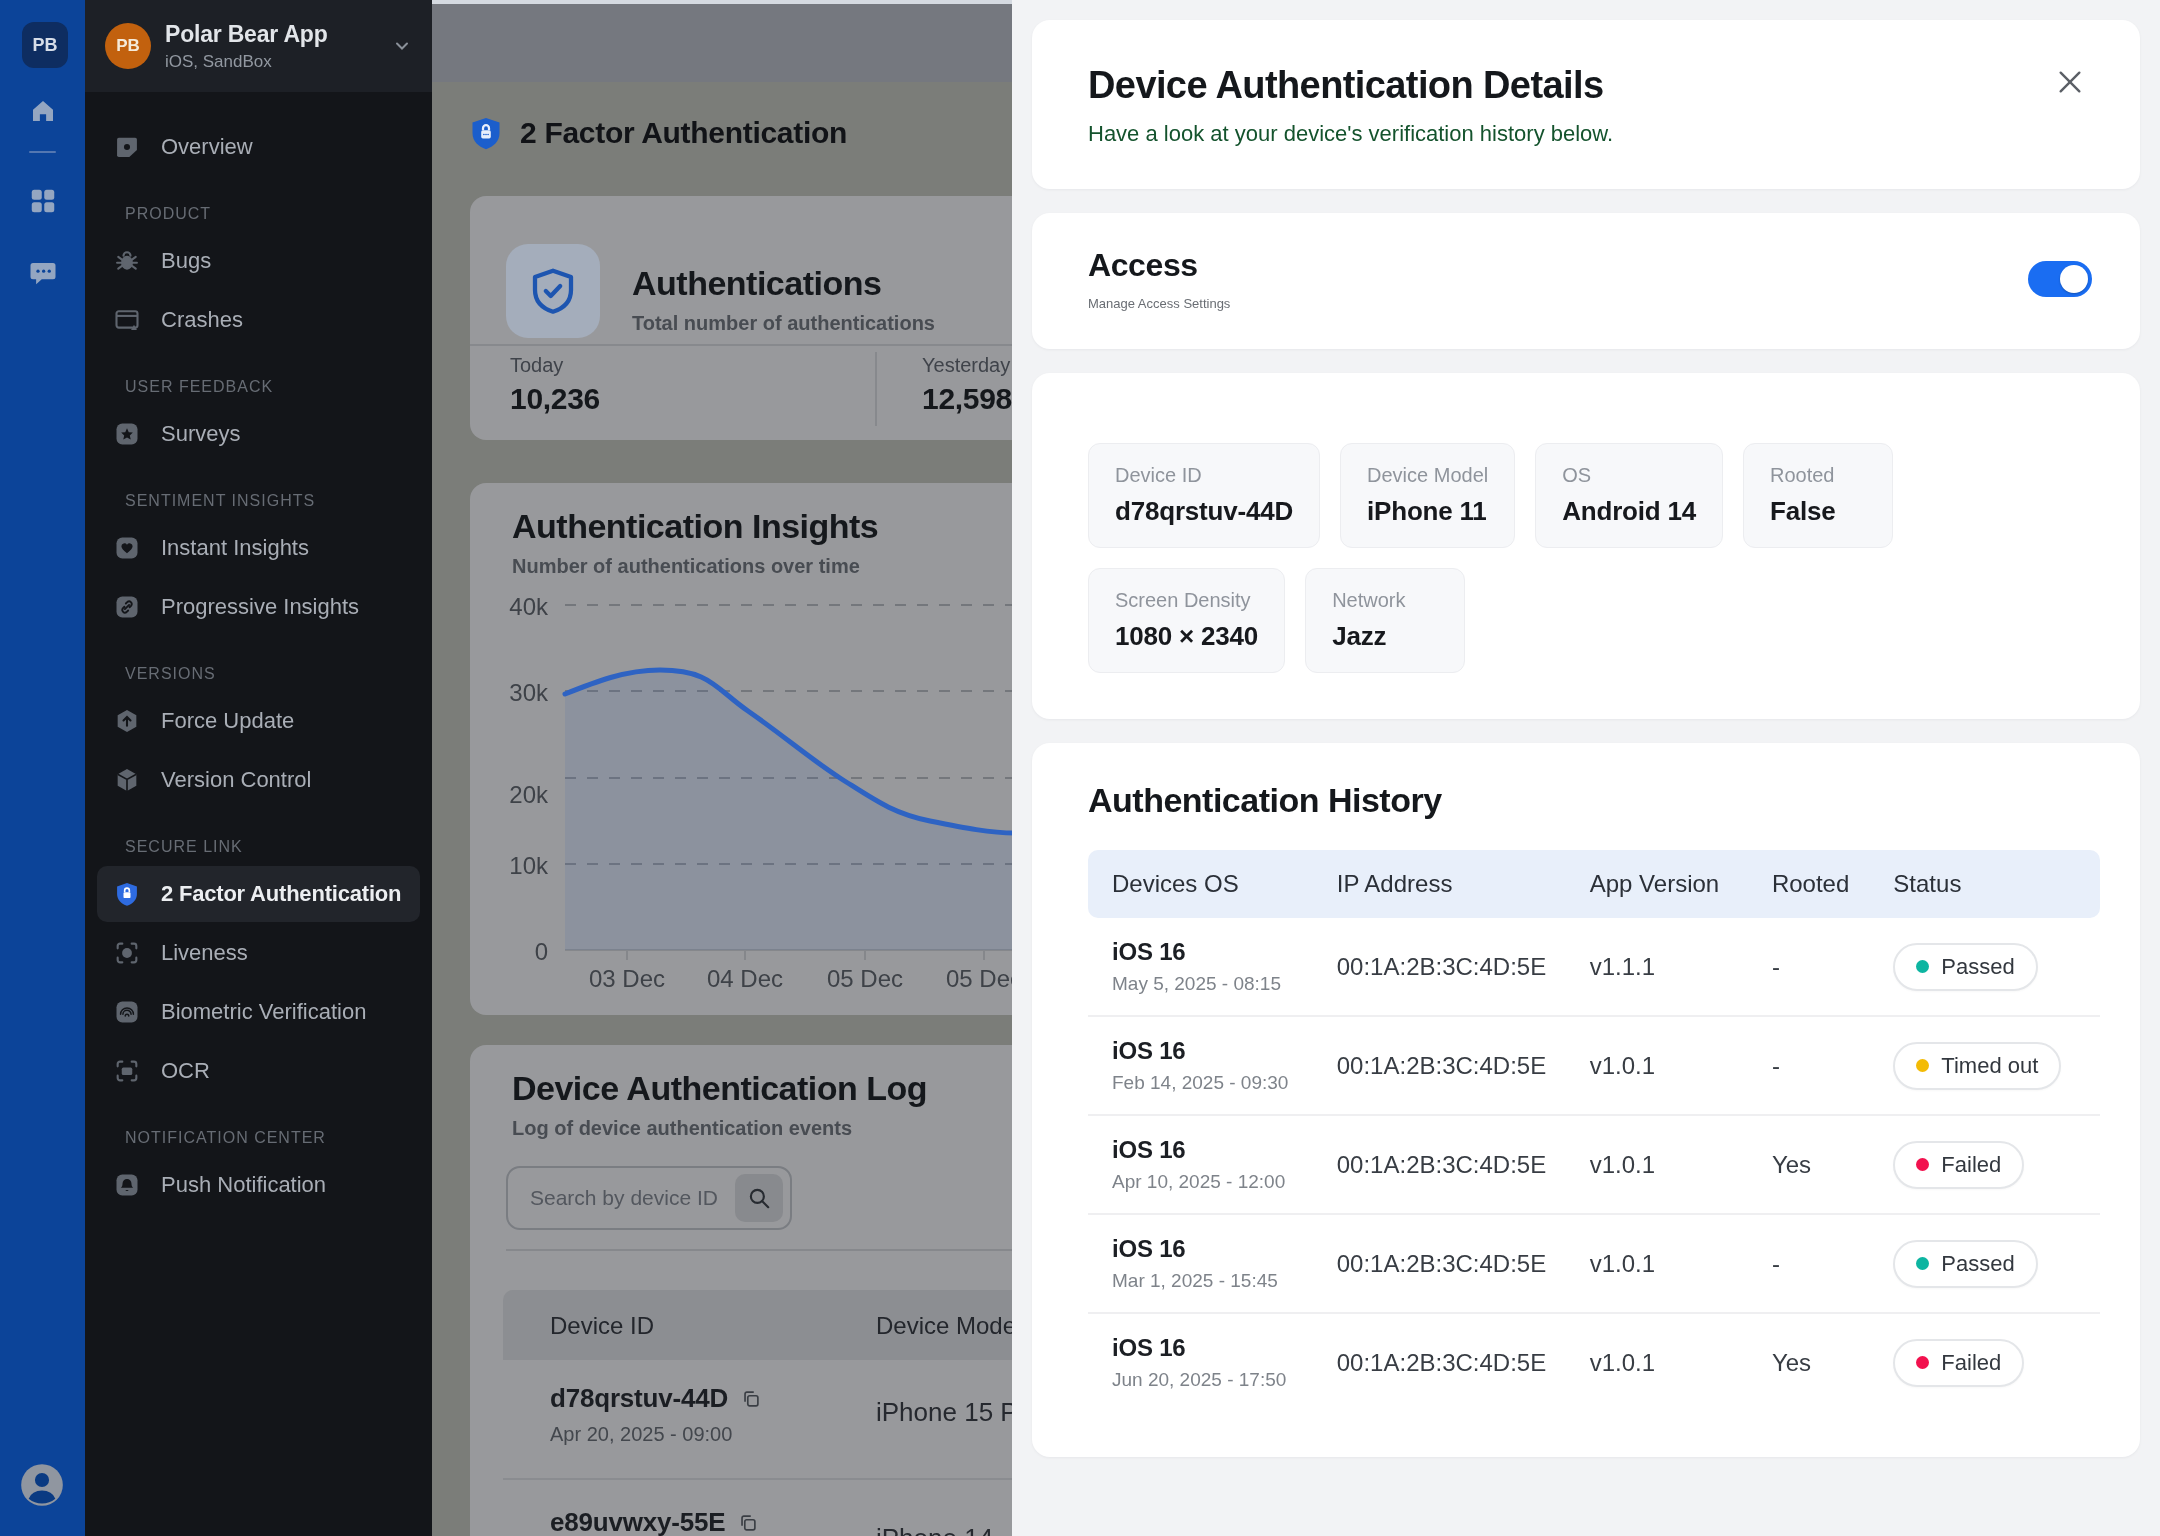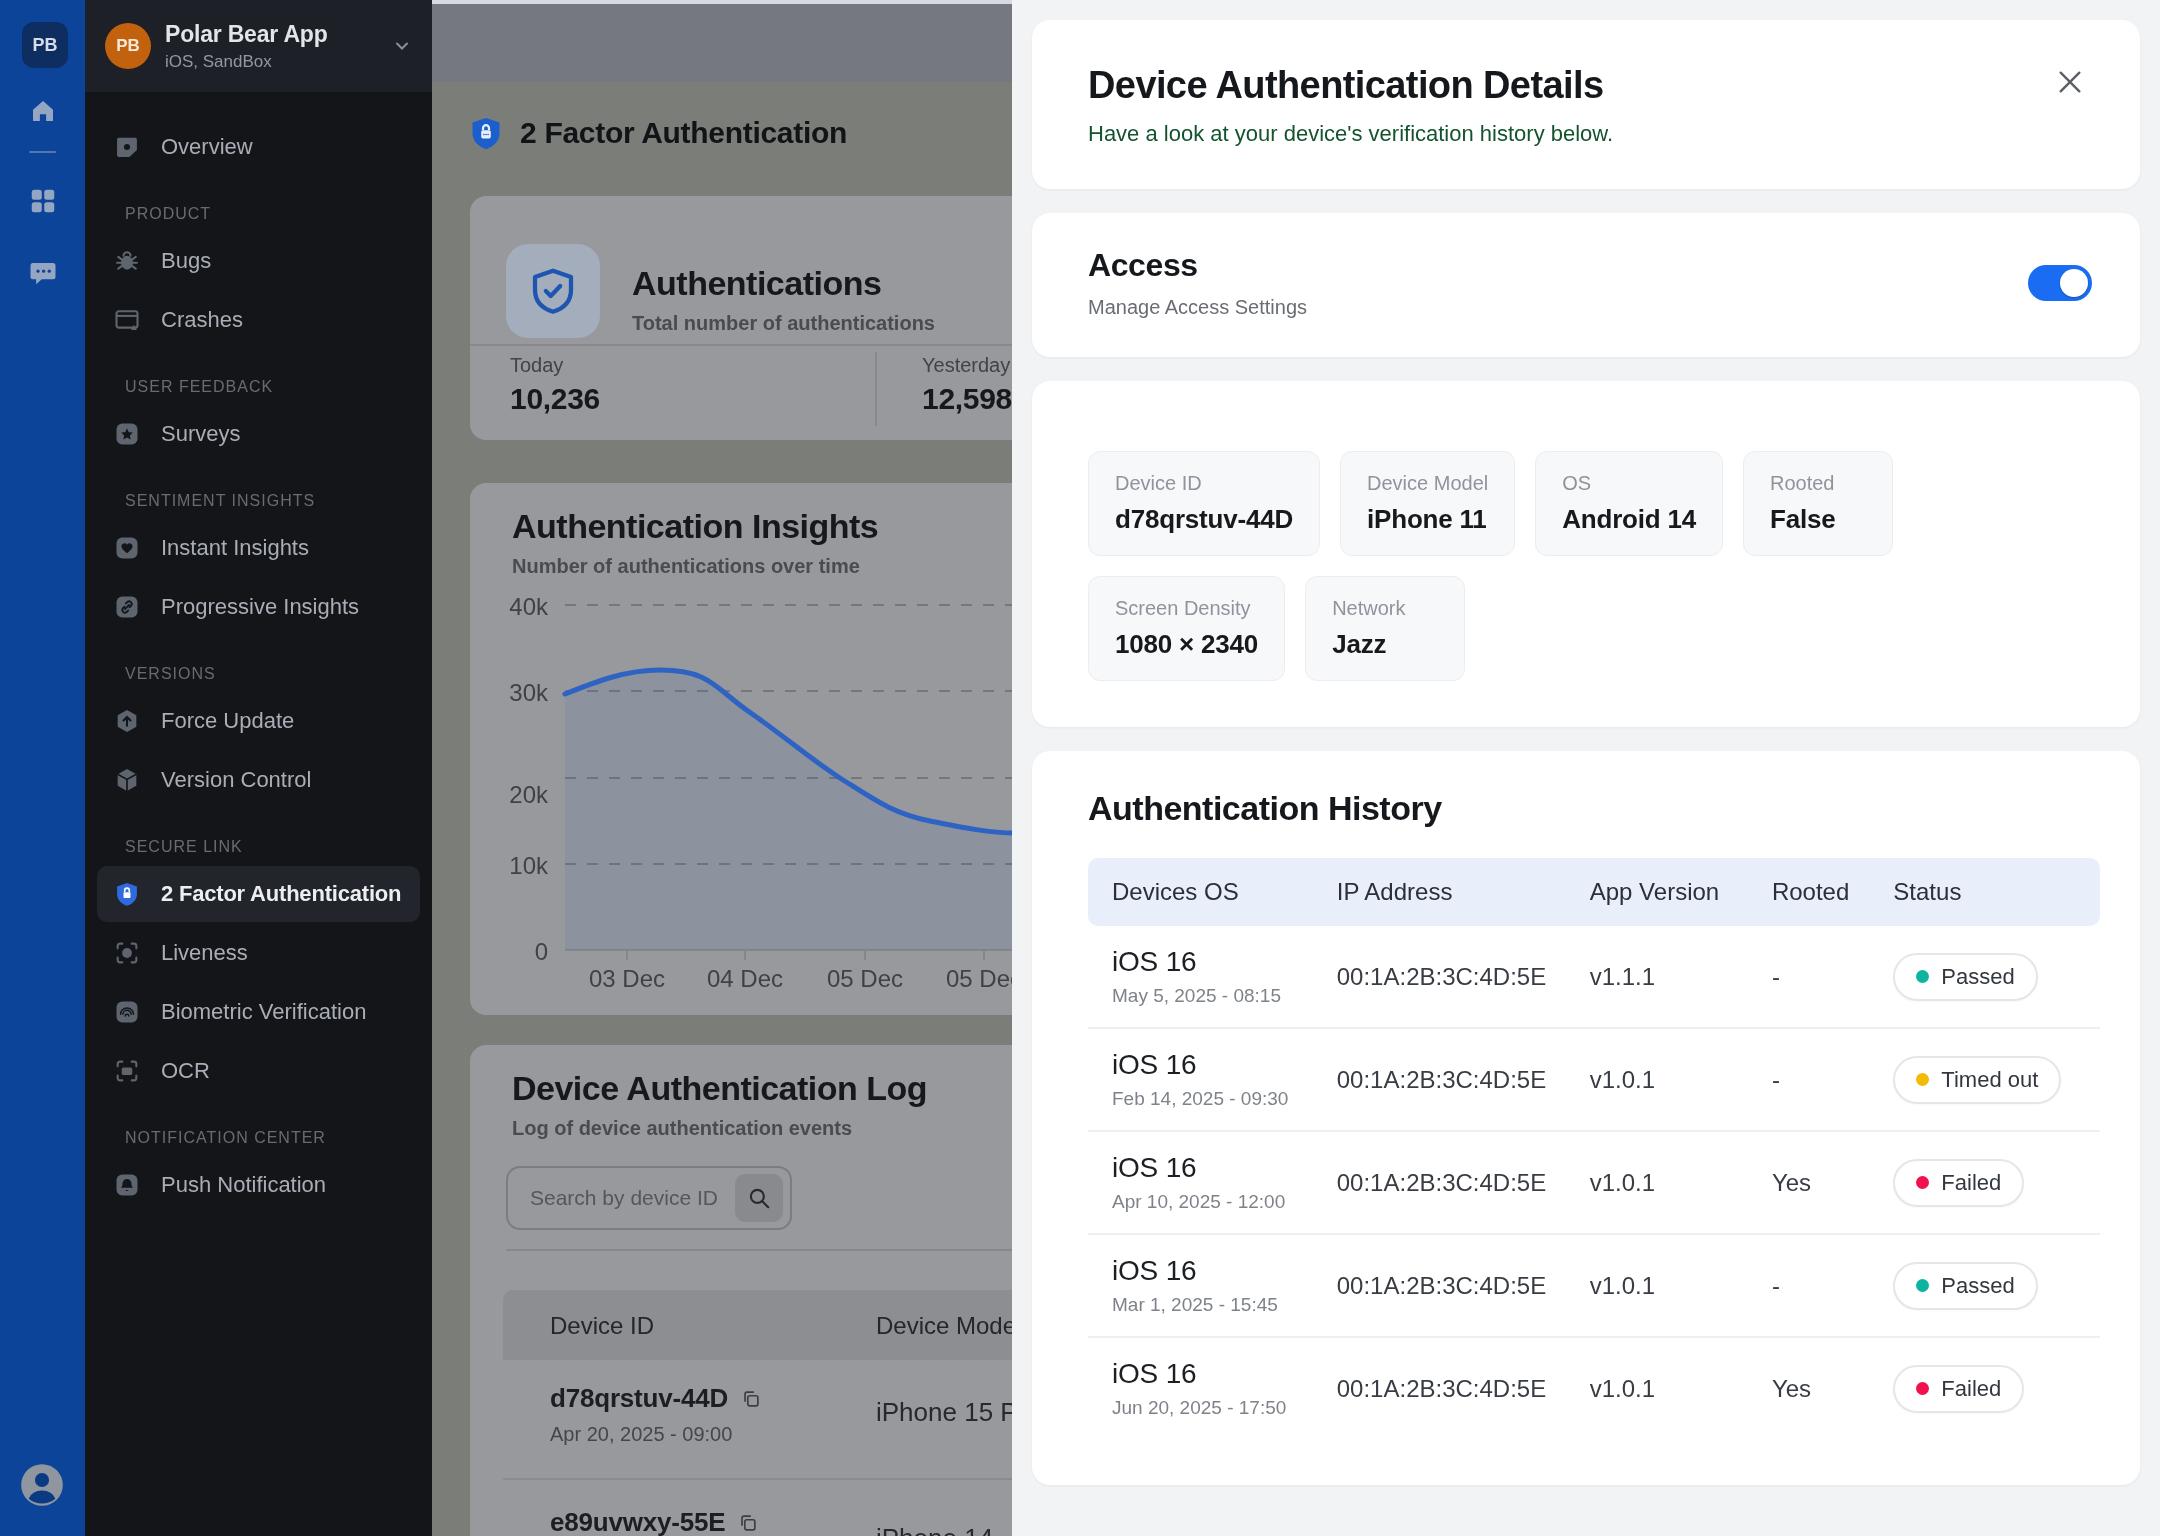--- a/index.html
+++ b/index.html
@@ -70,39 +70,39 @@
   
   .panel { position:absolute; left:1012px; top:0; right:0; height:100%; background:#f2f3f5; z-index:10; padding:20px 20px 0; }
   .pcard { background:#ffffff; border-radius:18px; box-shadow:0 1px 3px rgba(16,24,40,.05); position:relative; }
   .pcard + .pcard { margin-top:24px; }
   .p-head { padding:44px 56px 42px; }
   .p-title { font-size:38px; font-weight:bold; color:#15181c; letter-spacing:-.6px; }
   .p-sub { font-size:22px; color:#14532d; margin-top:14px; }
   .close-btn { position:absolute; top:44px; right:52px; width:36px; height:36px; background:none; border:none; cursor:pointer; color:#5b5f66; display:flex; align-items:center; justify-content:center; }
   .p-access { padding:34px 48px 38px 56px; display:flex; align-items:center; }
   .acc-title { font-size:32px; font-weight:bold; color:#15181c; letter-spacing:-.4px; }
-  .acc-sub { font-size:20px; color:#696d73; margin-top:12px; }
+  .acc-sub { font-size:13px; color:#696d73; margin-top:12px; }
   .toggle { margin-left:auto; width:64px; height:36px; border-radius:999px; background:#1a6df2; position:relative; cursor:pointer; flex:none; }
   .toggle .knob { position:absolute; top:4px; right:4px; width:28px; height:28px; border-radius:50%; background:#fff; box-shadow:0 1px 2px rgba(0,0,0,.25); }
   .p-env { padding:38px 56px 46px; }
   .env-title, .hist-title { font-size:34px; font-weight:bold; color:#15181c; letter-spacing:-.5px; }
   .chips { display:flex; flex-wrap:wrap; gap:20px; margin-top:32px; }
   .chip { background:#f7f8fa; border:1px solid #ecedf0; border-radius:12px; padding:20px 26px; min-width:150px; }
   .chip .cl { font-size:20px; color:#8f949c; }
   .chip .cv { font-size:26px; font-weight:bold; color:#17191d; margin-top:9px; letter-spacing:-.2px; }
   .p-hist { padding:38px 40px 46px 56px; margin-bottom:20px; }
   .htable { width:100%; border-collapse:collapse; margin-top:30px; }
   .htable thead tr { background:#e8effa; }
   .htable th { font-size:24px; font-weight:normal; color:#2b3038; text-align:left; padding:20px 16px; }
   .htable th:first-child { border-radius:10px 0 0 10px; padding-left:24px; }
   .htable th:last-child { border-radius:0 10px 10px 0; }
   .htable td { padding:20px 16px; border-bottom:2px solid #efeff1; vertical-align:middle; }
   .htable tr:last-child td { border-bottom:none; }
   .htable td:first-child { padding-left:24px; }
-  .os-name { font-size:28px; font-weight:normal; color:#1c1f24; letter-spacing:-.2px; }
+  .os-name { font-size:24px; font-weight:bold; color:#1c1f24; letter-spacing:-.2px; }
   .os-date { font-size:19px; color:#7e838a; margin-top:7px; }
   .cell { font-size:24px; color:#383d44; }
   .pill { display:inline-flex; align-items:center; gap:12px; border:2px solid #e4e6e9; border-radius:999px; padding:9px 21px; background:#fff; box-shadow:0 1px 2px rgba(0,0,0,.03); }
   .pill .dot { width:13px; height:13px; border-radius:50%; background:#9aa0a8; }
   .dot.passed { background:#0db5a1; }
   .dot.timedout { background:#f3bb05; }
   .dot.failed { background:#f2114e; }
   .pill .pt { font-size:22px; color:#33383f; }
   .col-os{width:23%}.col-ip{width:25%}.col-av{width:18%}.col-rt{width:12%}.col-st{width:22%}
 </style>

